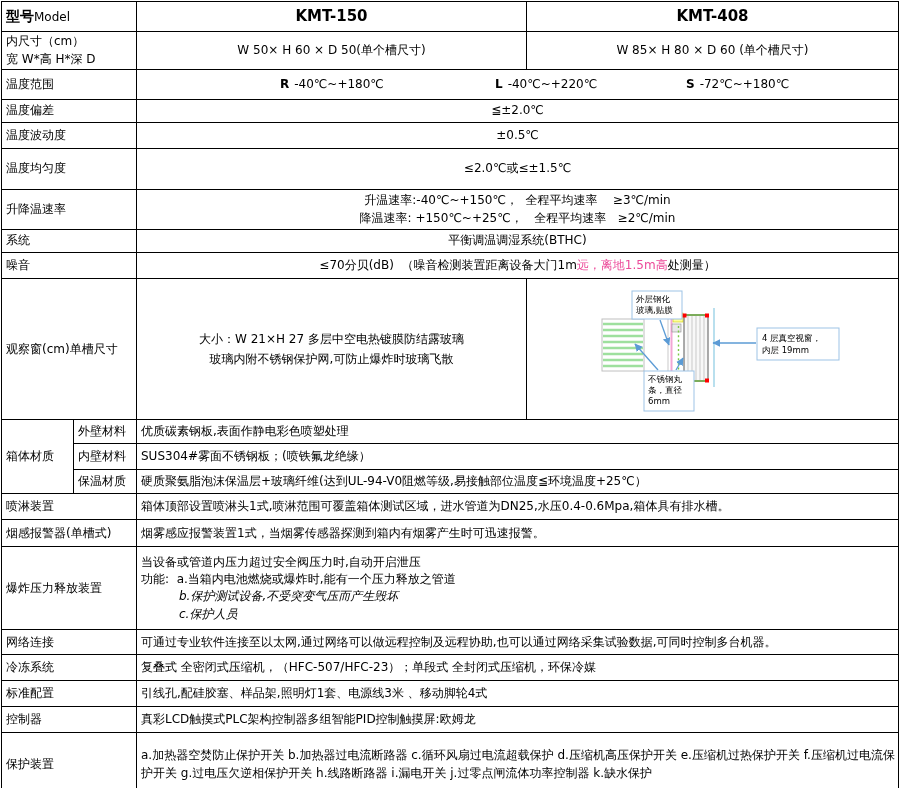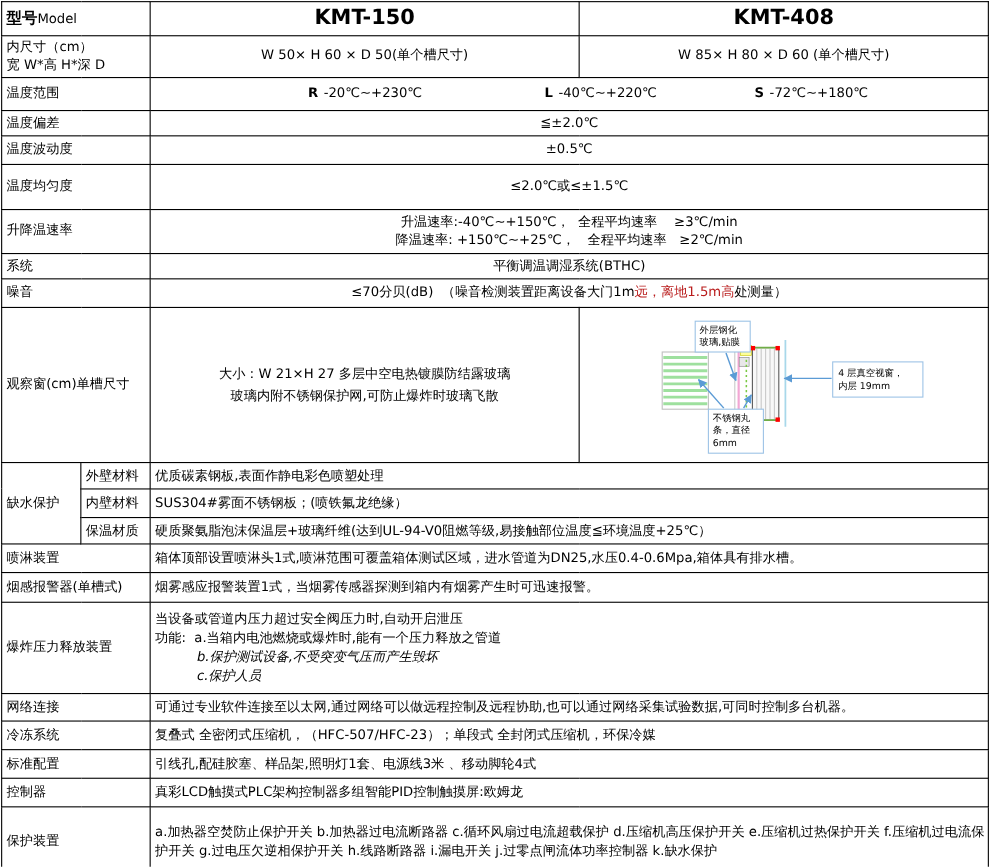--- a/index.html
+++ b/index.html
@@ -6,26 +6,26 @@
   body{font-family:"DejaVu Sans",sans-serif;color:#000;}
   .sheet{width:900px;height:788px;box-sizing:border-box;padding:1px 2px 0 1px;}
   table{border-collapse:collapse;table-layout:fixed;width:897px;border-radius:17px;}
   td{border:1px solid #000;font-size:12px;padding:1px 3px;overflow:hidden;vertical-align:middle;line-height:1.45;}
   table{border-bottom:2px solid #000;}
   .lbl{text-align:left;padding-left:4px;}
   .c{text-align:center;}
   .pre{white-space:pre-wrap;}
   .model-cn{font-weight:bold;font-size:14px;}
   .model-en{font-size:12px;font-weight:normal;}
-  .kmt{font-weight:bold;font-size:19px;text-align:center;font-family:"DejaVu Sans",sans-serif;}
+  .kmt{font-weight:bold;font-size:15px;text-align:center;font-family:"DejaVu Sans",sans-serif;}
   .rng{position:relative;height:100%;}
   .rng span{position:absolute;top:50%;transform:translateY(-50%);white-space:nowrap;}
   .rng b{font-weight:bold;margin-right:5px;}
   .r1{left:140px;} .r2{left:355px;} .r3{left:546px;}
-  .cyan{color:#b91c1c;}
+  .cyan{color:#ec4899;}
   .ind{padding-left:38px;font-style:italic;}
   .win-txt div{line-height:20px;}
   .diagram-cell{padding:0;}
   svg text{font-size:8.5px;fill:#000;}
   .callout{fill:#ffffff;stroke:#9dc3e6;stroke-width:1;}
   .arrow{stroke:#5b9bd5;stroke-width:1.3;fill:none;}
 </style>
 </head>
 <body>
 
@@ -51,21 +51,21 @@
       <div>宽 W*高 H*深 D</div>
     </td>
     <td class="c">W 50× H 60 × D 50(单个槽尺寸)</td>
     <td class="c">W 85× H 80 × D 60 (单个槽尺寸)</td>
   </tr>
 
   <tr style="height:29px">
     <td colspan="2" class="lbl">温度范围</td>
     <td colspan="2">
       <div class="rng" style="height:27px;">
-        <span class="r1"><b>R</b><span>-20℃~+230℃</span></span>
+        <span class="r1"><b>R</b><span>-40℃~+180℃</span></span>
         <span class="r2"><b>L</b><span>-40℃~+220℃</span></span>
         <span class="r3"><b>S</b><span>-72℃~+180℃</span></span>
       </div>
     </td>
   </tr>
 
   <tr style="height:23px">
     <td colspan="2" class="lbl">温度偏差</td>
     <td colspan="2" class="c">≦±2.0℃</td>
   </tr>
@@ -171,21 +171,21 @@
           <rect class="callout" x="117" y="92" width="50" height="40"></rect>
           <text x="121" y="103">不锈钢丸</text>
           <text x="121" y="114">条，直径</text>
           <text x="121" y="125">6mm</text>
         </g>
       </svg>
     </td>
   </tr>
 
   <tr style="height:24px">
-    <td rowspan="3" class="lbl">缺水保护</td>
+    <td rowspan="3" class="lbl">箱体材质</td>
     <td class="lbl">外壁材料</td>
     <td colspan="2" class="lbl">优质碳素钢板,表面作静电彩色喷塑处理</td>
   </tr>
   <tr style="height:26px">
     <td class="lbl">内壁材料</td>
     <td colspan="2" class="lbl">SUS304#雾面不锈钢板；(喷铁氟龙绝缘）</td>
   </tr>
   <tr style="height:24px">
     <td class="lbl">保温材质</td>
     <td colspan="2" class="lbl">硬质聚氨脂泡沫保温层+玻璃纤维(达到UL-94-V0阻燃等级,易接触部位温度≦环境温度+25℃）</td>

